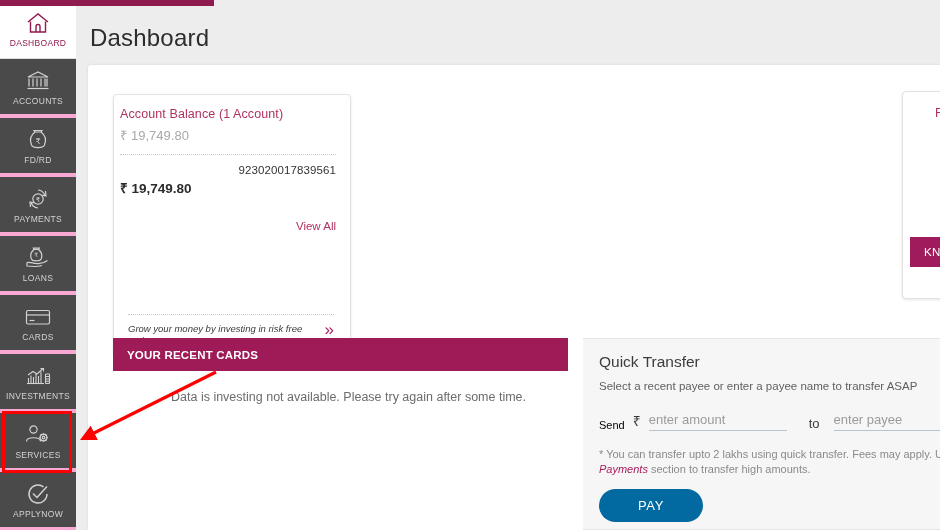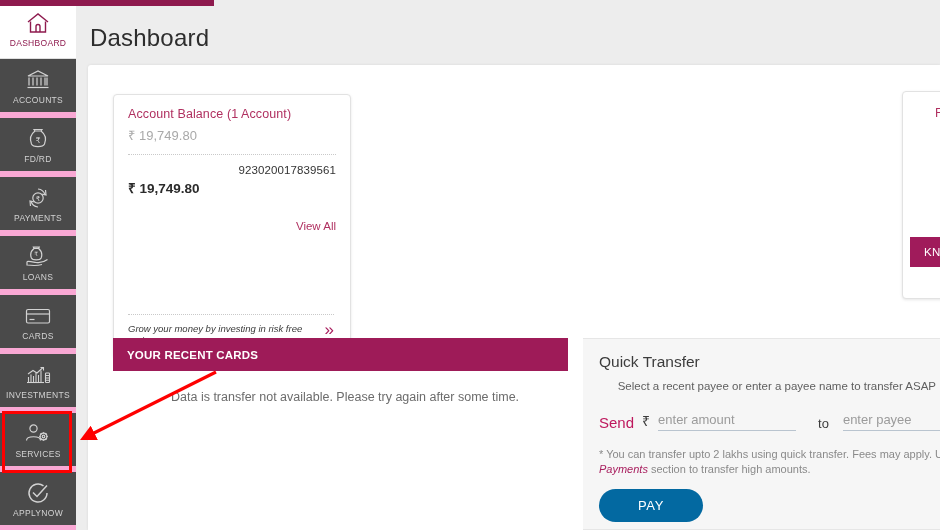--- a/index.html
+++ b/index.html
@@ -28,21 +28,21 @@
   }
   .nav-item {
     position: relative;
     height: 59px;
     width: 76px;
     display: flex;
     flex-direction: column;
     align-items: center;
     justify-content: center;
     color: #d2d2d2;
-    border-bottom: 6px solid #f9a8d4;
+    border-bottom: 4px solid #f9a8d4;
     cursor: pointer;
     user-select: none;
   }
   .nav-item.active {
     background: #ffffff;
     color: #8e1a4e;
     border-bottom: 1px solid #e0e0e0;
   }
   .nav-ico {
     height: 26px; width: 30px;
@@ -80,21 +80,21 @@
 
   
   .balance-card {
     position: absolute;
     left: 113px; top: 94px;
     width: 238px; height: 264px;
     background: #fff;
     border: 1px solid #e2e2e2;
     border-radius: 4px;
     box-shadow: 0 1px 3px rgba(0,0,0,0.10);
-    padding: 12px 14px 10px 14px;
+    padding: 12px 14px 10px 6px;
   }
   .bc-title { color: #b03060; font-size: 12.5px; letter-spacing: .1px; }
   .bc-total { color: #a9a9a9; font-size: 13px; margin-top: 5px; }
   .bc-divider { border-top: 1px dotted #c9c9c9; margin: 10px 0 9px 0; }
   .bc-acct { color: #333; font-size: 11.5px; letter-spacing: .1px; text-align: right; }
   .bc-amt { color: #2b2b2b; font-size: 13.5px; font-weight: bold; margin-top: 3px; }
   .bc-viewall {
     color: #b03060; font-size: 11.5px;
     text-align: right; margin-top: 23px; cursor: pointer;
   }
@@ -156,26 +156,26 @@
     position: absolute;
     left: 583px; top: 338px;
     width: 370px; height: 192px;
     background: #f6f6f6;
     border: 1px solid #e6e6e6;
     border-left: none;
     padding: 14px 16px;
     overflow: hidden;
   }
   .qt-title { font-size: 15.5px; color: #3c3c3c; }
-  .qt-sub { font-size: 11.5px; color: #5f5f5f; margin-top: 9px; text-align: right; }
+  .qt-sub { font-size: 11.5px; color: #5f5f5f; margin-top: 9px; }
   .qt-row {
     display: flex; align-items: flex-end;
     margin-top: 19px;
   }
-  .qt-send { font-size: 15px; color: #be185d; margin-right: 8px; }
+  .qt-send { font-size: 11px; color: #000000; margin-right: 8px; }
   .qt-rupee { font-size: 14px; color: #3c3c3c; margin-right: 8px; padding-bottom: 1px; }
   .qt-field {
     border: none; border-bottom: 1px solid #b9c4cf;
     background: transparent;
     font-family: "Liberation Sans", sans-serif;
     font-size: 13px; color: #3c3c3c;
     padding: 0 0 3px 0;
     outline: none;
   }
   .qt-field::placeholder { color: #9b9b9b; }
@@ -342,21 +342,21 @@
   </div>
 
   <div class="promo-card">
     <div class="promo-title">F</div>
     <div class="promo-btn">KNO</div>
   </div>
 
   <div class="payees-header">
     <span>YOUR RECENT CARDS</span>
   </div>
-  <div class="payees-msg">Data is transfer not available. Please try again after some time.</div>
+  <div class="payees-msg">Data is investing not available. Please try again after some time.</div>
 
   <div class="qt-panel">
     <div class="qt-title">Quick Transfer</div>
     <div class="qt-sub">Select a recent payee or enter a payee name to transfer ASAP</div>
 
     <div class="qt-row">
       <span class="qt-send">Send</span>
       <span class="qt-rupee">₹</span>
       <input class="qt-field qt-amount" type="text" placeholder="enter amount" style="">
       <span class="qt-to">to</span>

